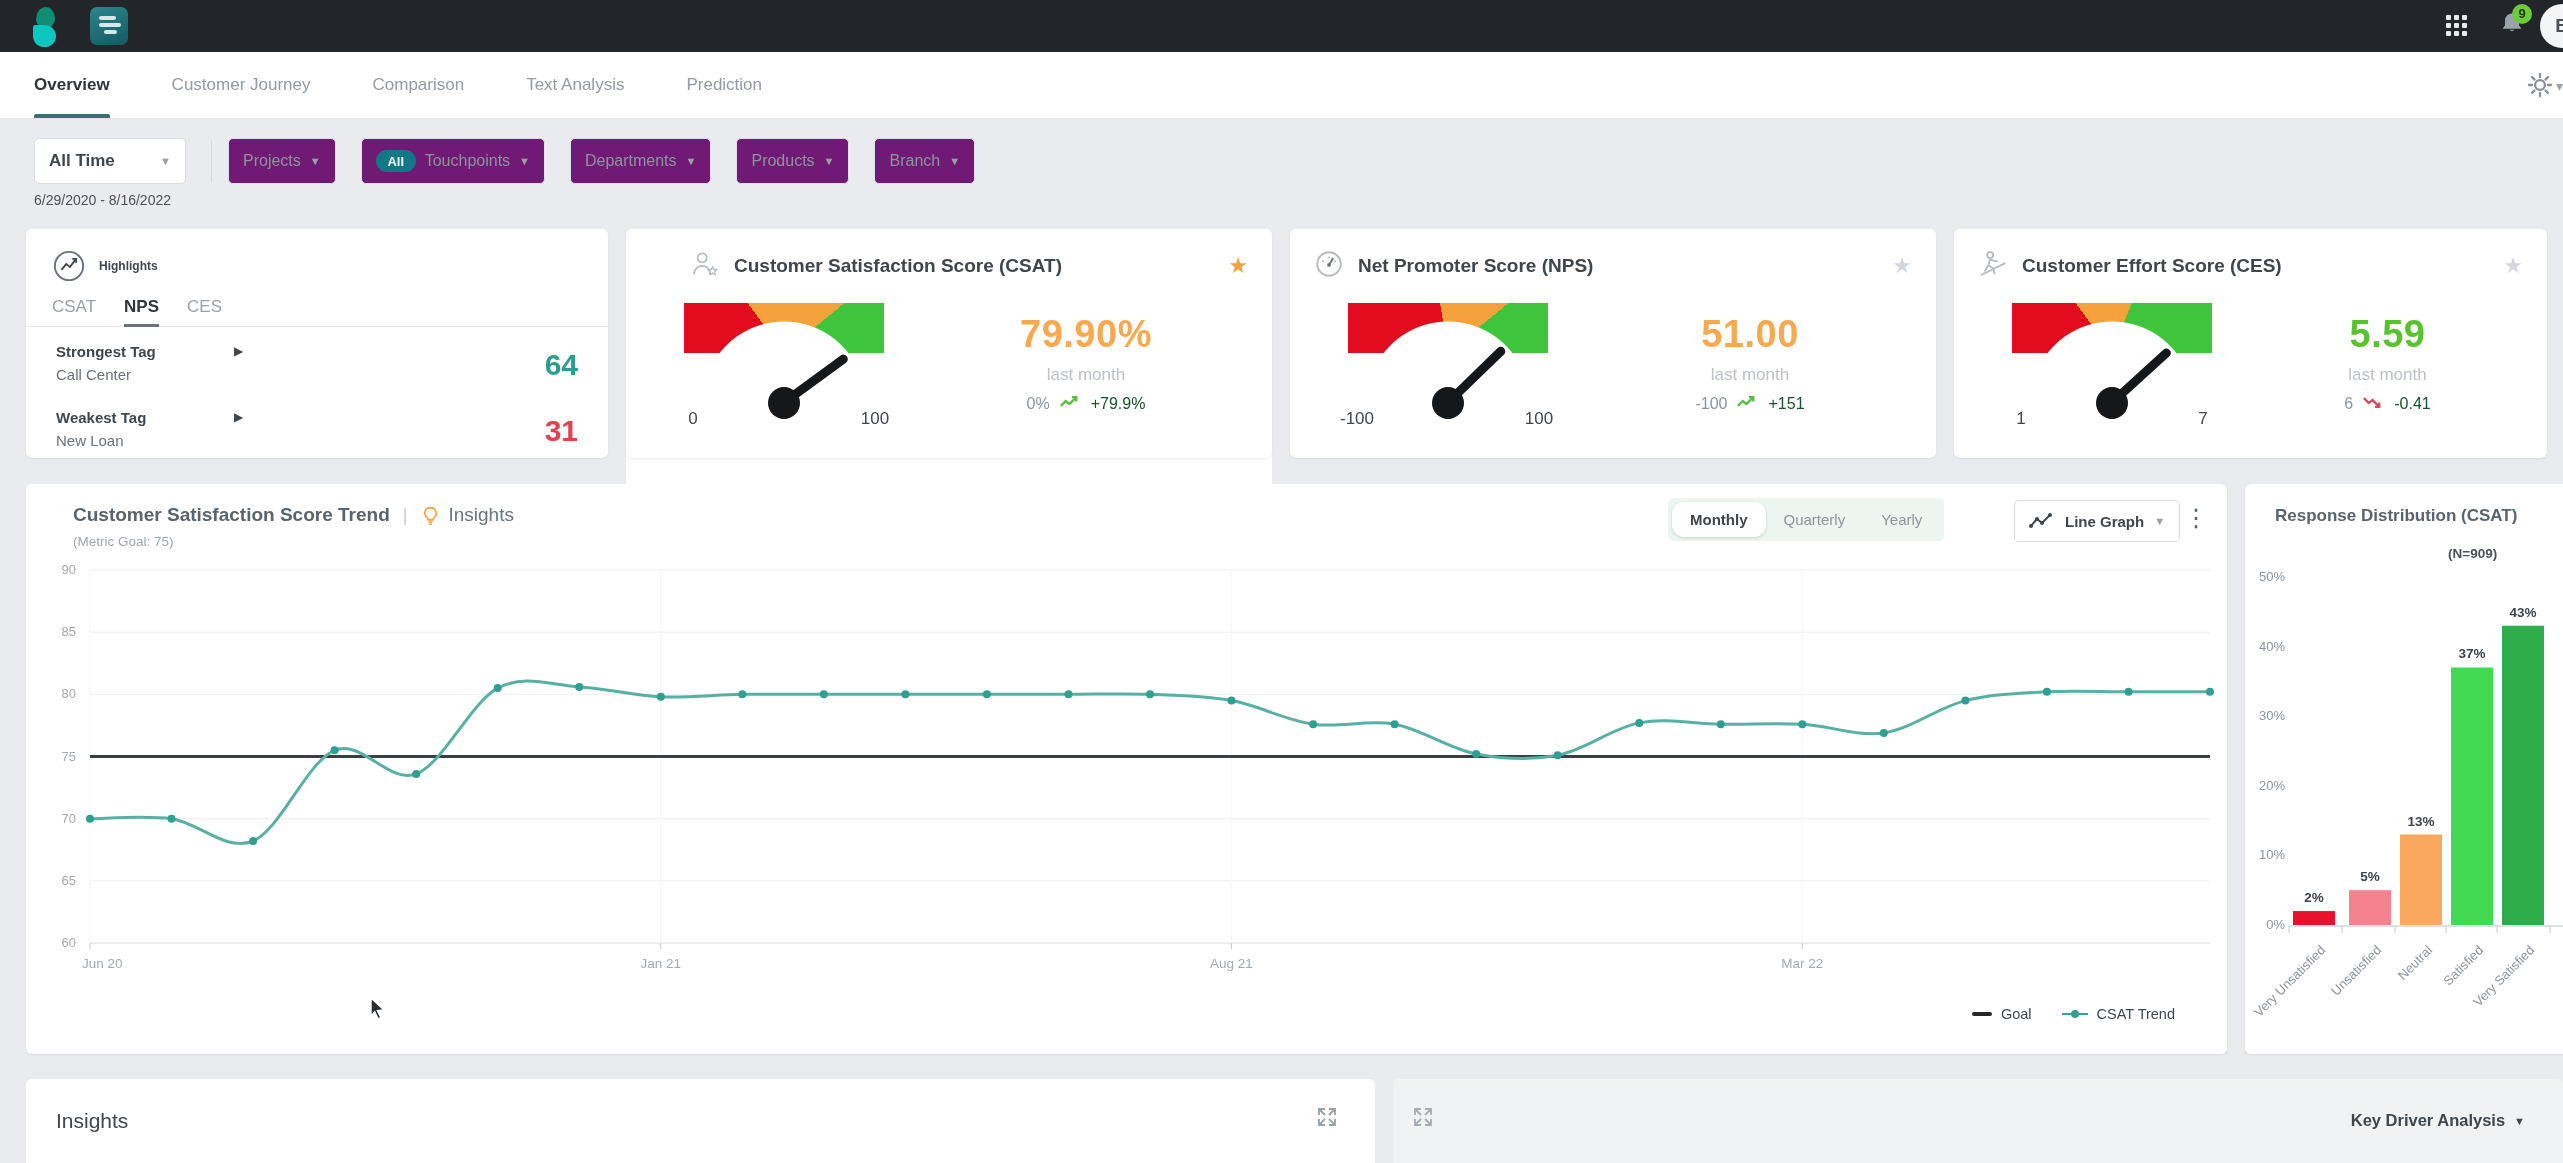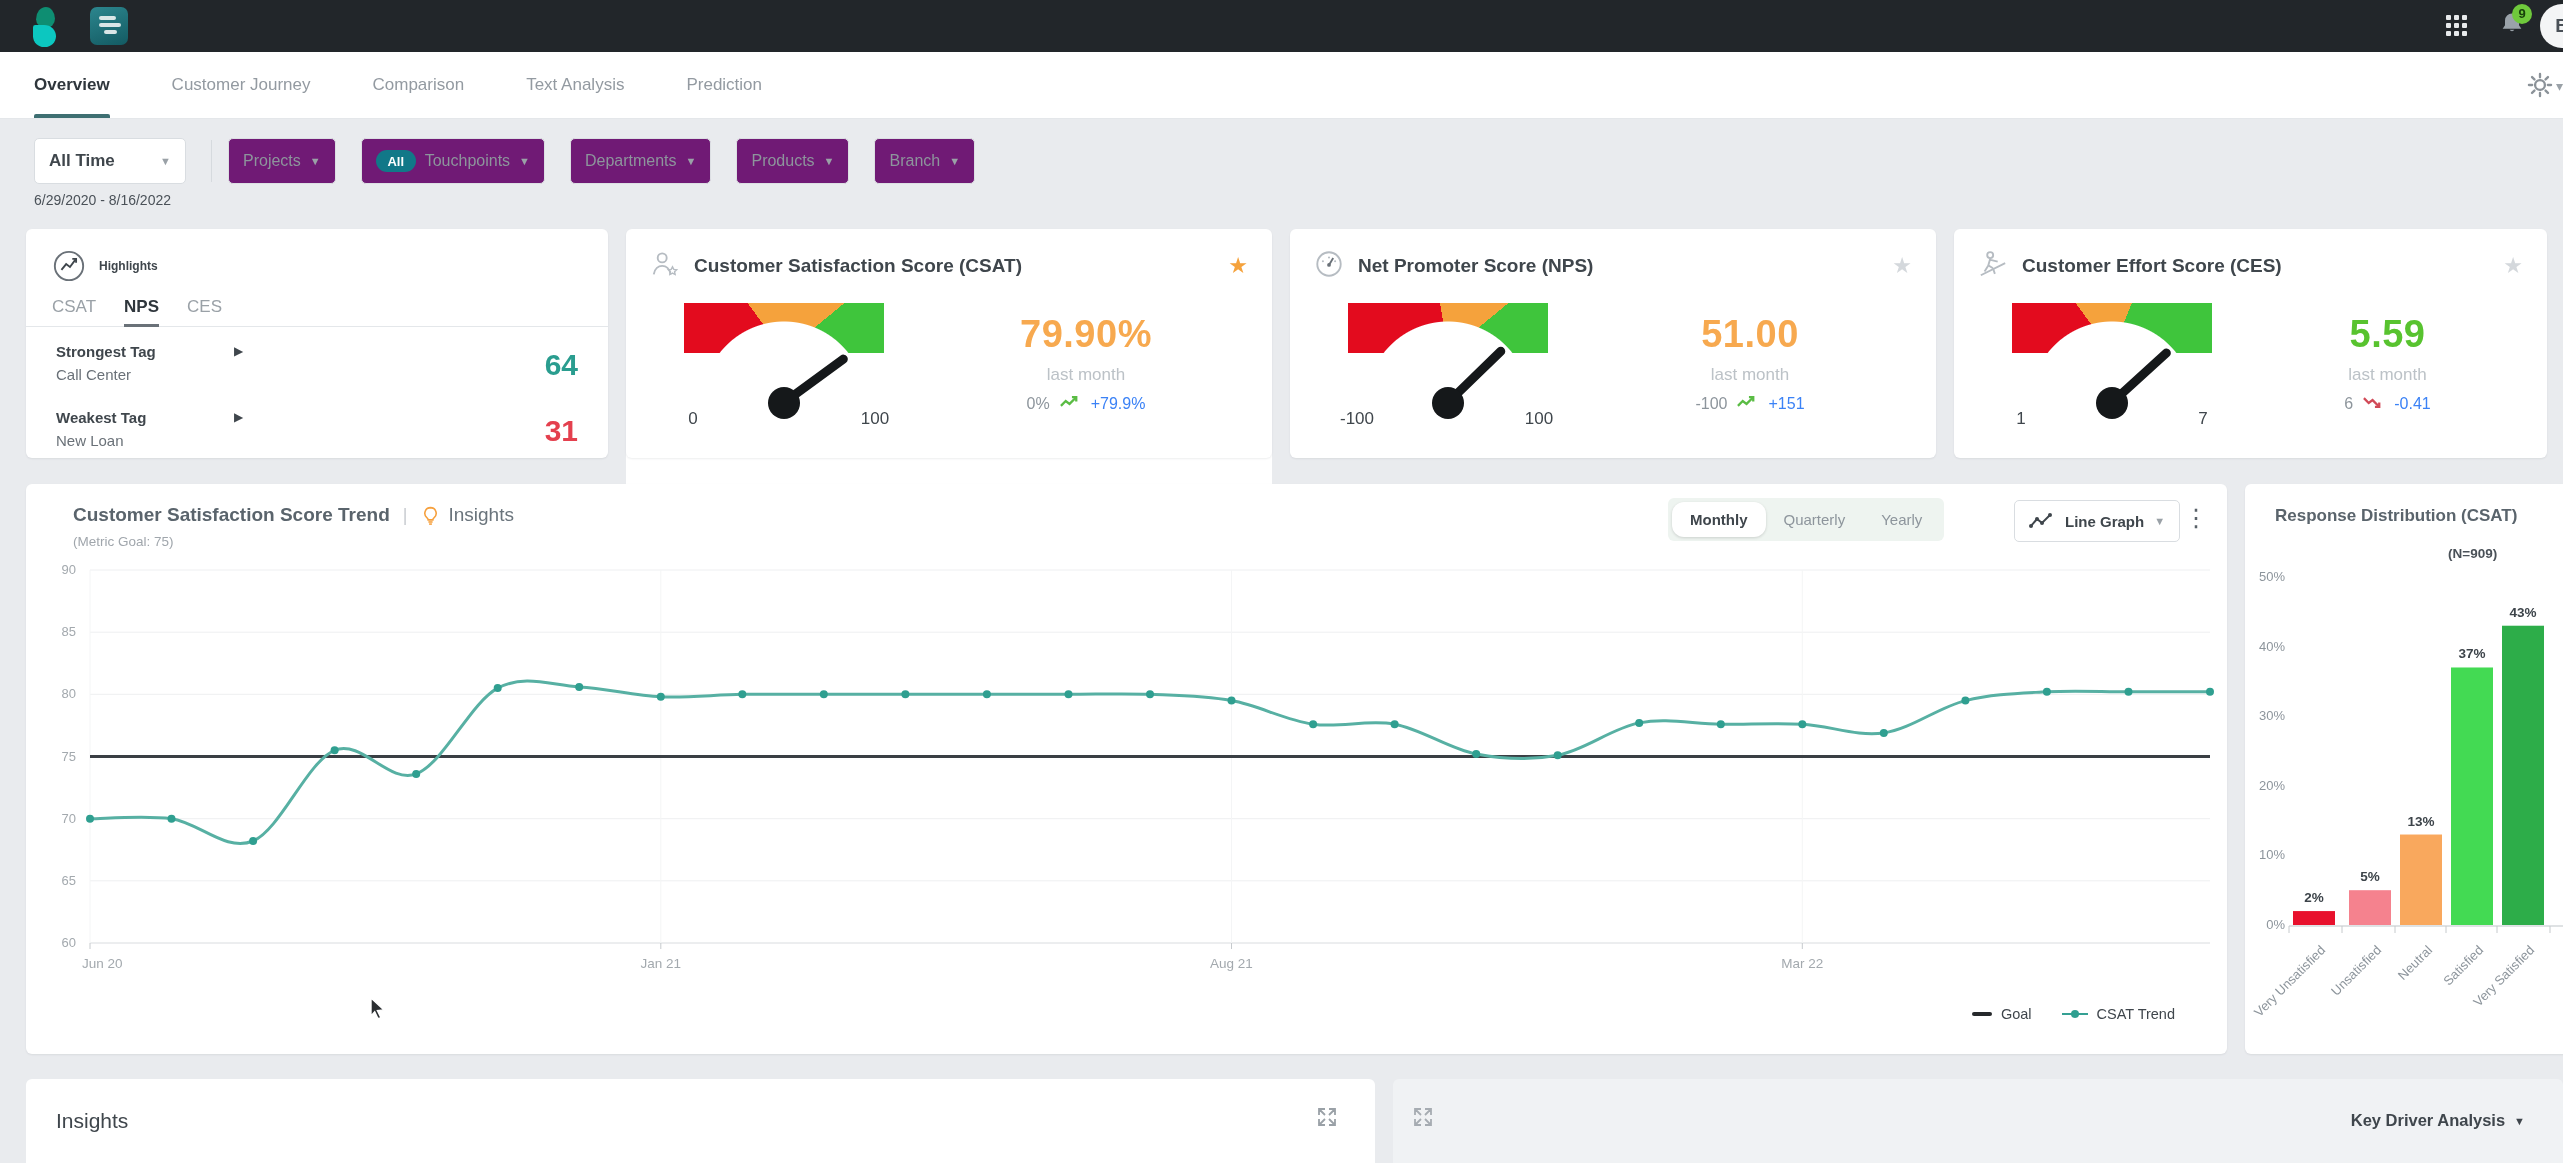--- a/index.html
+++ b/index.html
@@ -69,21 +69,21 @@
        -webkit-mask:radial-gradient(circle at 50% 100%,transparent 0 81px,#000 82px);
        mask:radial-gradient(circle at 50% 100%,transparent 0 81px,#000 82px);}
   .needle{position:absolute;left:100px;top:95px;width:78px;height:9px;background:#15181a;border-radius:5px;transform-origin:left center;}
   .hub{position:absolute;left:84px;top:84px;width:32px;height:32px;border-radius:50%;background:#15181a;}
   .gmin,.gmax{position:absolute;top:106px;font-size:17px;color:#3f464c;transform:translateX(-50%);}
   .gmin{left:9px;} .gmax{left:191px;}
   .gauge-value{position:absolute;left:288px;right:14px;top:84px;text-align:center;}
   .gv-num{font-size:38px;font-weight:bold;letter-spacing:.5px;}
   .gv-sub{font-size:17px;color:#bcc2c7;margin-top:9px;}
   .gv-delta{margin-top:10px;display:inline-flex;align-items:center;gap:9px;font-size:16px;}
-  .gv-prev{color:#8d959c;} .gv-chg{color:#3b82f6;}
+  .gv-prev{color:#8d959c;} .gv-chg{color:#14532d;}
   
   .trend-panel{position:absolute;left:26px;top:484px;width:2201px;height:570px;background:#fff;border-radius:6px;box-shadow:0 1px 2px rgba(30,40,50,.08);}
   .trend-head{position:absolute;left:47px;top:20px;display:flex;align-items:center;gap:13px;}
   .trend-title{font-size:19px;font-weight:bold;color:#5a646c;}
   .trend-sep{color:#c8ccd0;font-size:18px;}
   .insights-link{font-size:19px;color:#6a747c;display:flex;align-items:center;gap:7px;cursor:pointer;}
   .trend-sub{position:absolute;left:47px;top:50px;font-size:13.5px;color:#a0a6ac;}
   .seg{position:absolute;left:1642px;top:14px;background:#eef4f0;border-radius:6px;padding:4px;display:flex;}
   .seg-btn{padding:9px 18px;font-size:15px;color:#8d959c;border-radius:12px;cursor:pointer;}
   .seg-btn.active{background:#fff;color:#3f464c;font-weight:bold;box-shadow:0 1px 3px rgba(0,0,0,.15);}
@@ -220,21 +220,21 @@
           <div class="hl-tab">CSAT</div>
           <div class="hl-tab active">NPS</div>
           <div class="hl-tab">CES</div>
         </div>
       <div>
           <div class="hl-row"><span class="lab">Strongest Tag</span><span class="caret-r">▶</span><div class="sub">Call Center</div><div class="score" style="color: rgb(42, 157, 143);">64</div></div>
           <div class="hl-row"><span class="lab">Weakest Tag</span><span class="caret-r">▶</span><div class="sub">New Loan</div><div class="score" style="color: rgb(228, 64, 78);">31</div></div>
         </div>
     </div>
 
-  <div class="card gauge-card" style="width: 646px;">
+  <div class="card gauge-card" style="width: 646px; padding-left: 40px;">
         <div class="card-head">
           <span><svg viewBox="0 0 32 32" width="30" height="30">
               <circle cx="13" cy="9.5" r="4.8" fill="none" stroke="#b6bcc2" stroke-width="2"></circle>
               <path d="M4 27c1-6 5-9 9-9s8 3 9 9" fill="none" stroke="#b6bcc2" stroke-width="2"></path>
               <path d="M24 19l1.4 2.8 3 .4-2.2 2 .6 3-2.8-1.5-2.8 1.5.6-3-2.2-2 3-.4z" fill="none" stroke="#b6bcc2" stroke-width="1.5"></path>
             </svg></span>
           <span class="card-title">Customer Satisfaction Score (CSAT)</span>
           <span class="star on">★</span>
         </div>
         <div class="gauge-area">

